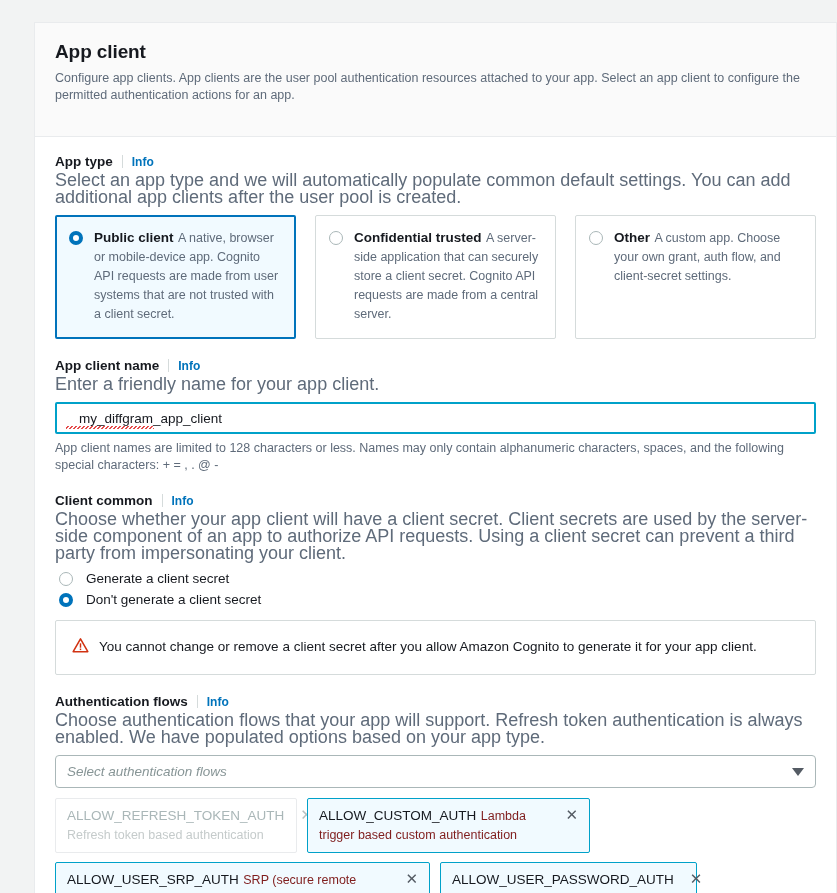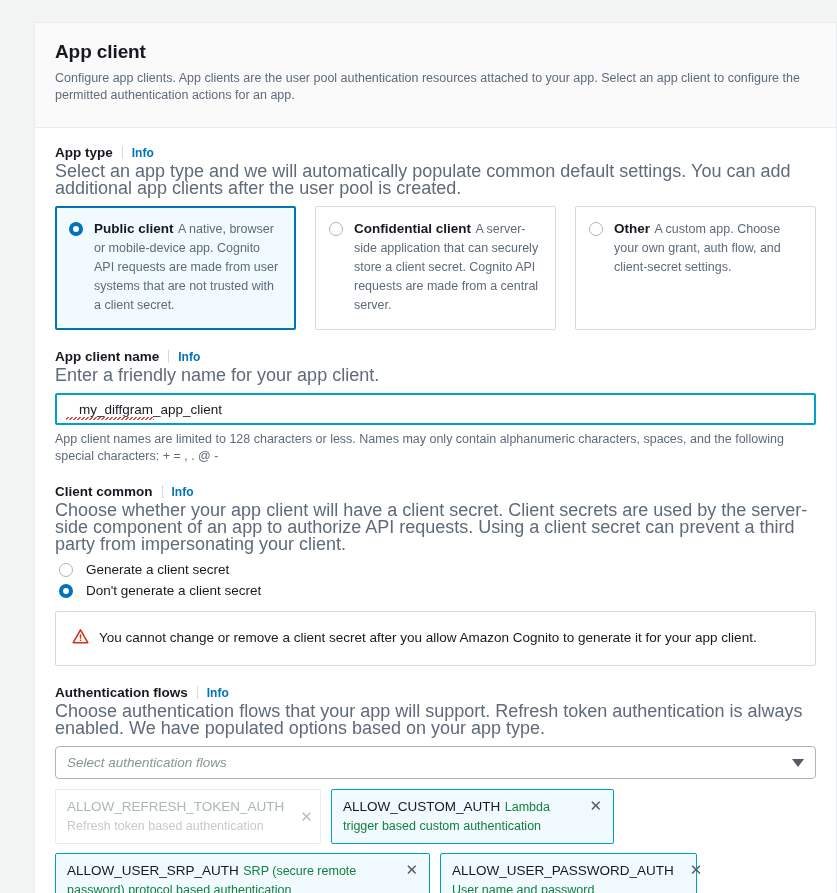--- a/index.html
+++ b/index.html
@@ -25,21 +25,21 @@
     min-height: 871px;
     background: #ffffff;
     border-left: 1px solid #e9ebed;
     border-top: 1px solid #e9ebed;
     border-right: 1px solid #e9ebed;
   }
 
   
   .card-header {
     background: #fafafa;
-    padding: 18px 20px 23px 20px;
+    padding: 18px 20px 32px 20px;
     border-bottom: 1px solid #e9ebed;
   }
   .card-title {
     font-size: 19px;
     font-weight: bold;
     color: #16191f;
     margin: 0 0 7px 0;
     letter-spacing: -0.1px;
   }
   .card-desc {
@@ -260,37 +260,37 @@
   }
   .chip-text { margin-right: 16px; }
   .chip-title {
     font-size: 13.5px;
     color: #16191f;
     line-height: 18px;
     margin-bottom: 1px;
   }
   .chip-sub {
     font-size: 12.5px;
-    color: #15803d;
+    color: #7f1d1d;
     line-height: 17px;
   }
   .chip.disabled .chip-title { color: #aab7b8; }
   .chip.disabled .chip-sub { color: #c5cbcb; }
   .chip-close {
     font-size: 15px;
     line-height: 16px;
     color: #545b64;
     margin-top: 1px;
     margin-left: auto;
     font-family: "Liberation Sans", sans-serif;
   }
   .chip.disabled .chip-close { color: #b8c0c0; }
 
   .chip-row { display: flex; gap: 10px; }
-  .chip-w1 { width: 266px; align-items: center; }
+  .chip-w1 { width: 242px; }
   .chip-w2 { width: 283px; }
   .chip-w3 { width: 375px; }
   .chip-w4 { width: 257px; }
 </style>
 </head>
 <body>
 
 <div class="page-card">
 
   <div class="card-header">
@@ -314,21 +314,21 @@
           <span class="radio checked"></span>
           <span class="type-card-text">
             <span class="type-card-title">Public client</span>
             <span class="type-card-desc">A native, browser or mobile-device app. Cognito API requests are made from user systems that are not trusted with a client secret.</span>
           </span>
         </div>
 
         <div class="type-card">
           <span class="radio"></span>
           <span class="type-card-text">
-            <span class="type-card-title">Confidential client</span>
+            <span class="type-card-title">Confidential trusted</span>
             <span class="type-card-desc">A server-side application that can securely store a client secret. Cognito API requests are made from a central server.</span>
           </span>
         </div>
 
         <div class="type-card">
           <span class="radio"></span>
           <span class="type-card-text">
             <span class="type-card-title">Other</span>
             <span class="type-card-desc">A custom app. Choose your own grant, auth flow, and client-secret settings.</span>
           </span>

